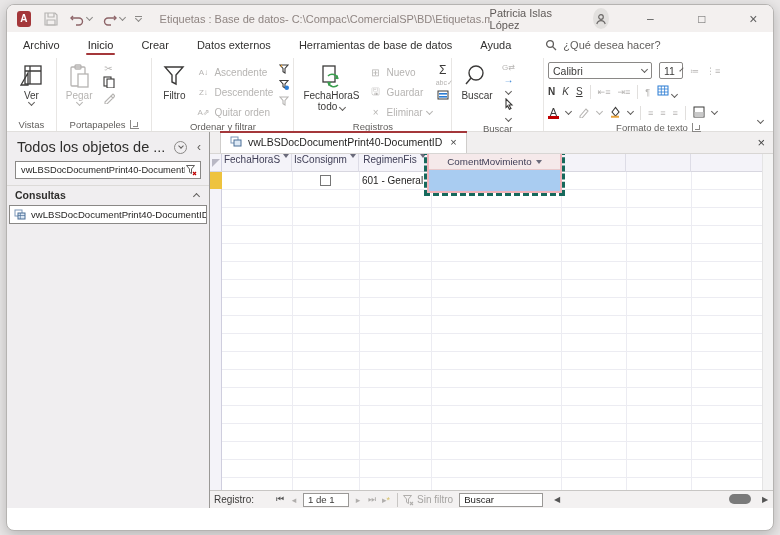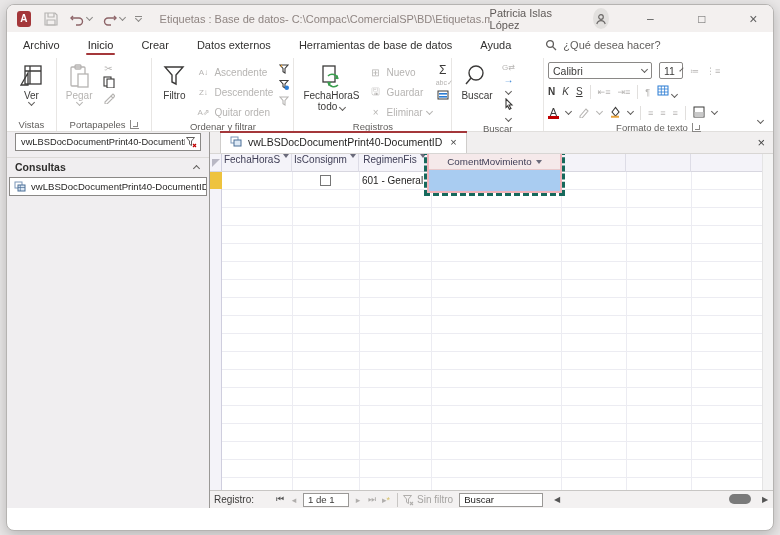--- a/index.html
+++ b/index.html
@@ -411,20 +411,29 @@
           <span class="launcher"></span>
         </div>
     </div>
 
     <span class="collapse-chev chev"></span>
   </div>
 
   <div class="content">
 
     <div class="navpane">
+      <div class="nav-head">
+        <span class="nav-title">Todos los objetos de ...</span>
+        <span class="nav-head-ics">
+          <span class="circ">
+              <span class="chev" style="width:4px;height:4px;"></span>
+            </span>
+          <span style="font-size:12px;">‹</span>
+        </span>
+      </div>
       <div class="nav-search">
         <input value="vwLBSDocDocumentPrint40-DocumentID" style="">
         <svg class="ic12" viewBox="0 0 12 12">
             <path d="M1.5 1.5h8L6.5 5v4.5L4.5 8.2V5z" fill="none" stroke="#605e5c" stroke-width="1"></path>
             <path d="M8 8l3 3M11 8l-3 3" stroke="#c00000" stroke-width="1.2"></path>
           </svg>
       </div>
       <div class="nav-group">
         <span>Consultas</span>
         <span class="chev"></span>

